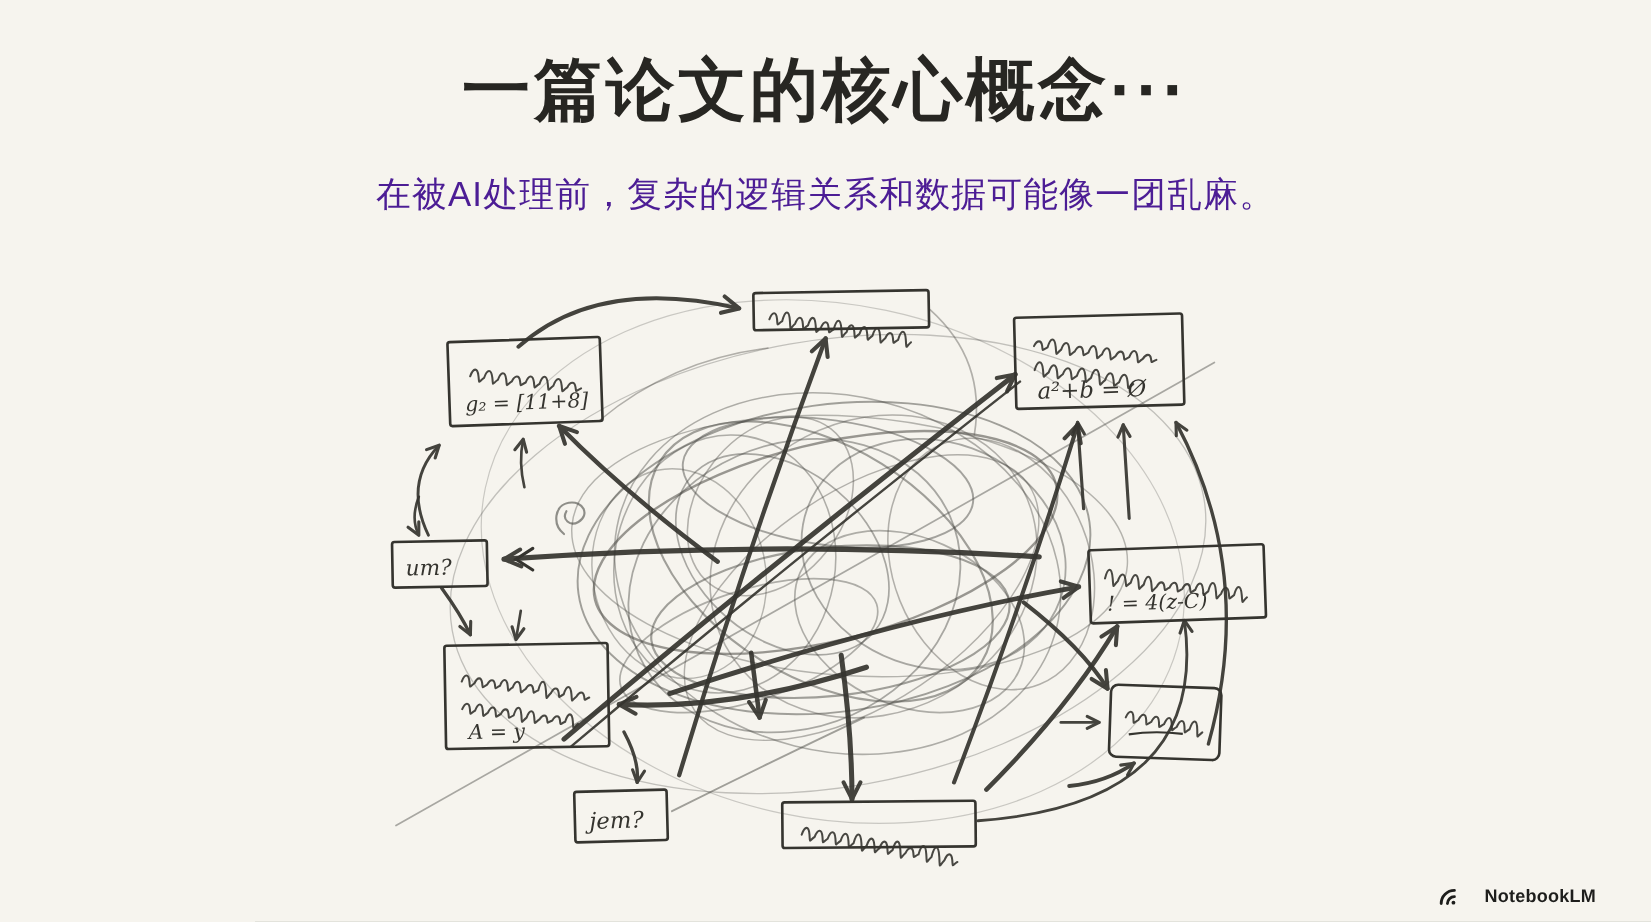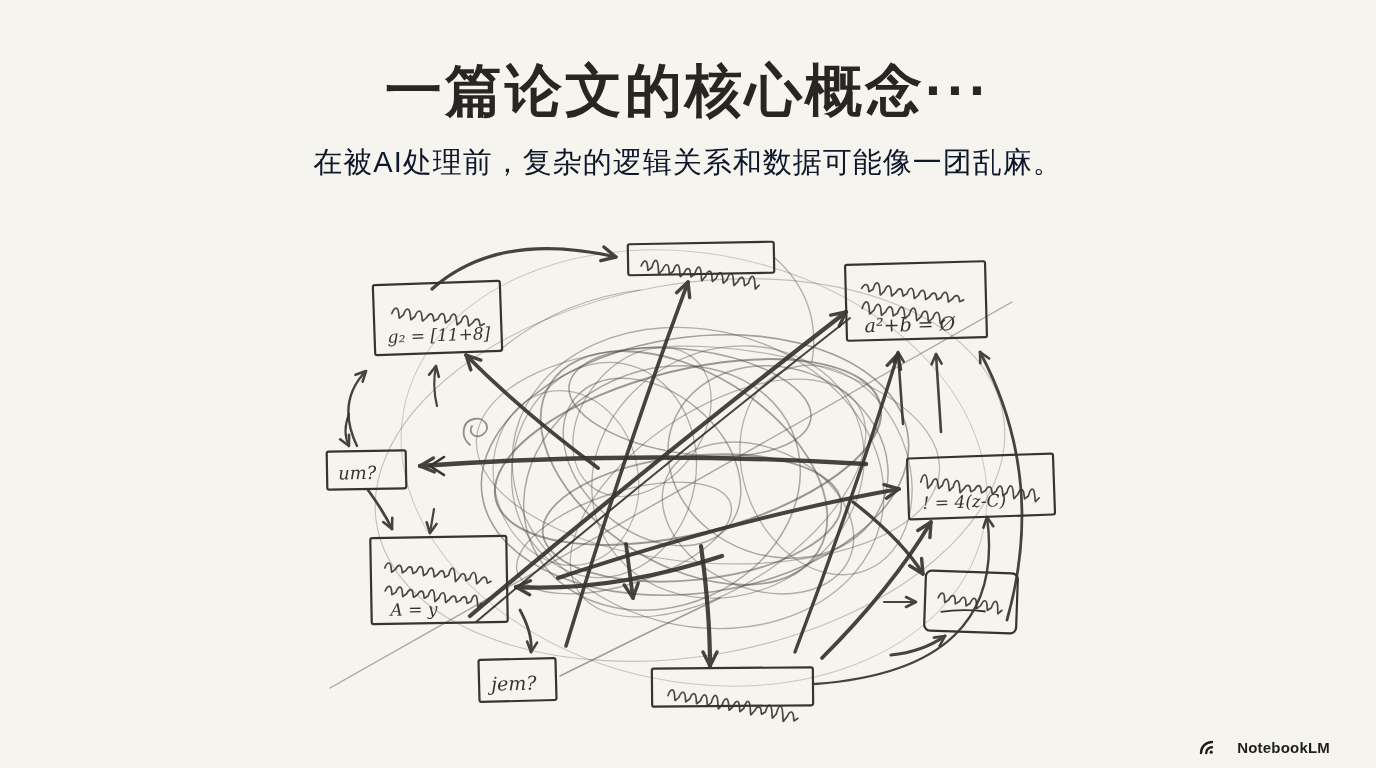--- a/index.html
+++ b/index.html
@@ -6,25 +6,24 @@
   html,body{margin:0;padding:0;background:#d8d6cf;}
   .slide{
     position:relative;width:1376px;height:768px;overflow:hidden;
     background:#f6f4ee;
     font-family:"Liberation Sans","DejaVu Sans",sans-serif;
   }
   .title{
     position:absolute;left:0;right:0;top:44px;text-align:center;
     font-size:57px;font-weight:800;color:#272622;letter-spacing:3px;
     line-height:1.1;
-    margin-top:15px;
   }
   .subtitle{
     position:absolute;left:0;right:0;top:143px;text-align:center;
-    font-size:29px;font-weight:500;color:#0f172a;letter-spacing:1px;
+    font-size:29px;font-weight:500;color:#4c1d95;letter-spacing:1px;
   }
   .sketch{position:absolute;left:0;top:0;width:1376px;height:768px;}
   .footer{
     position:absolute;right:46px;bottom:12px;display:flex;align-items:center;gap:22px;
     color:#1e1e1c;font-size:15px;font-weight:700;letter-spacing:.2px;
   }
   .footer svg{display:block;}
   .ink{stroke:#35342f;}
   text.hand{font-family:"DejaVu Serif","Liberation Serif",serif;font-style:italic;fill:#35342f;}
 </style>

